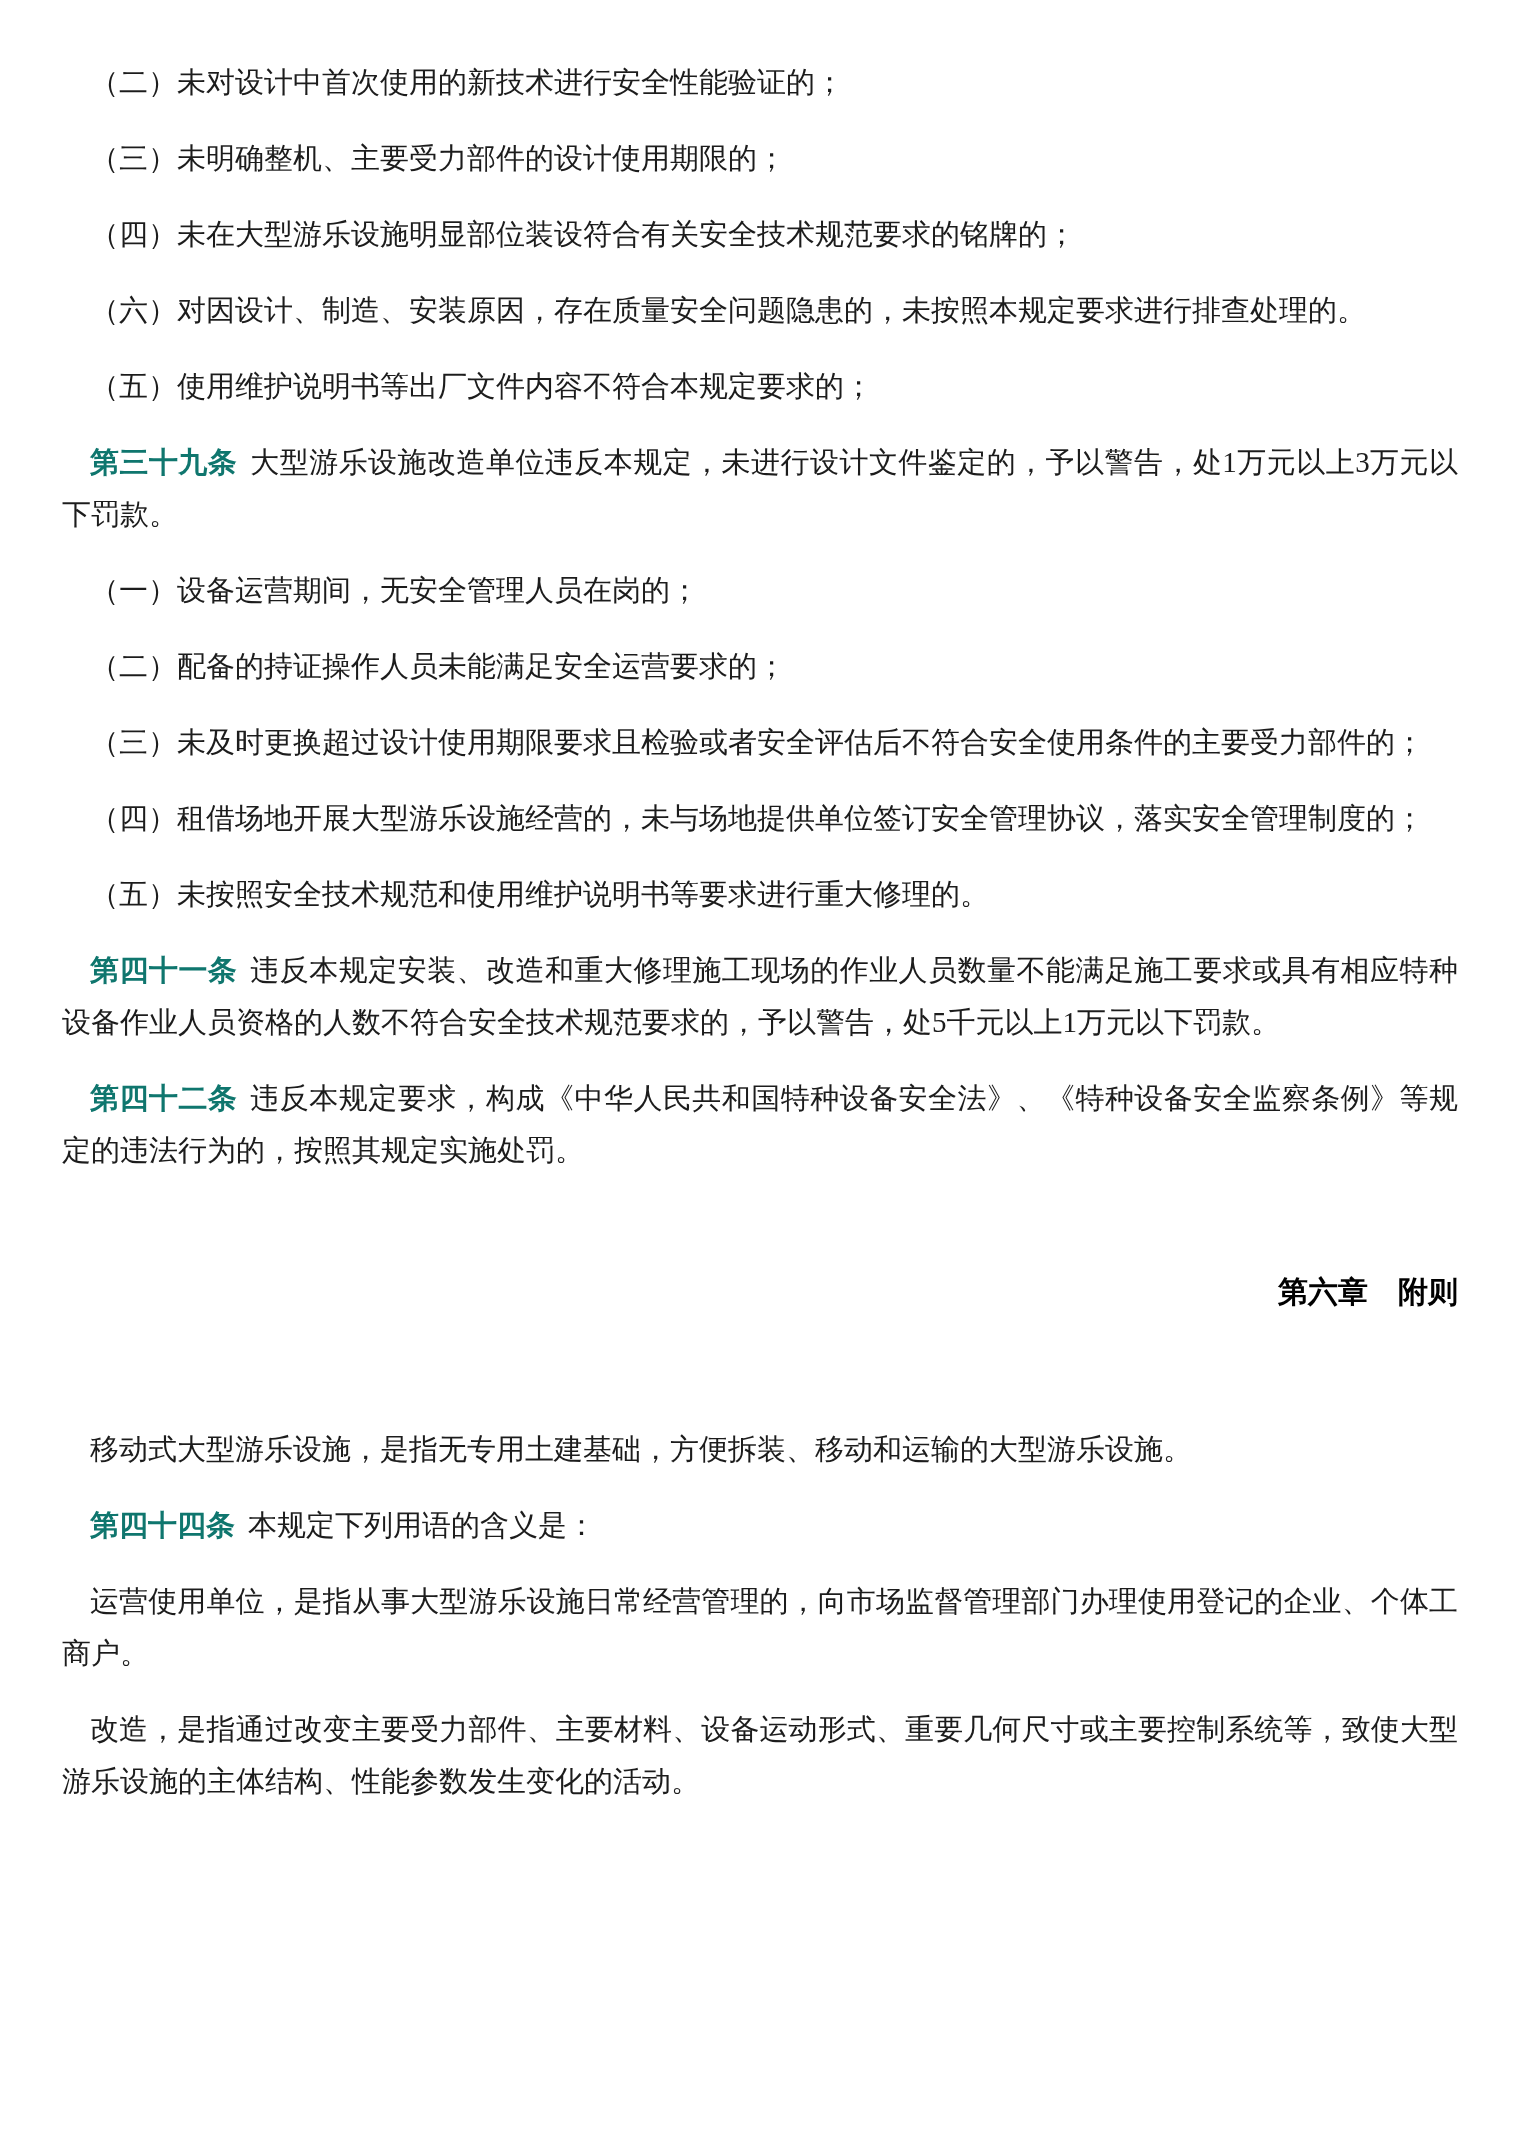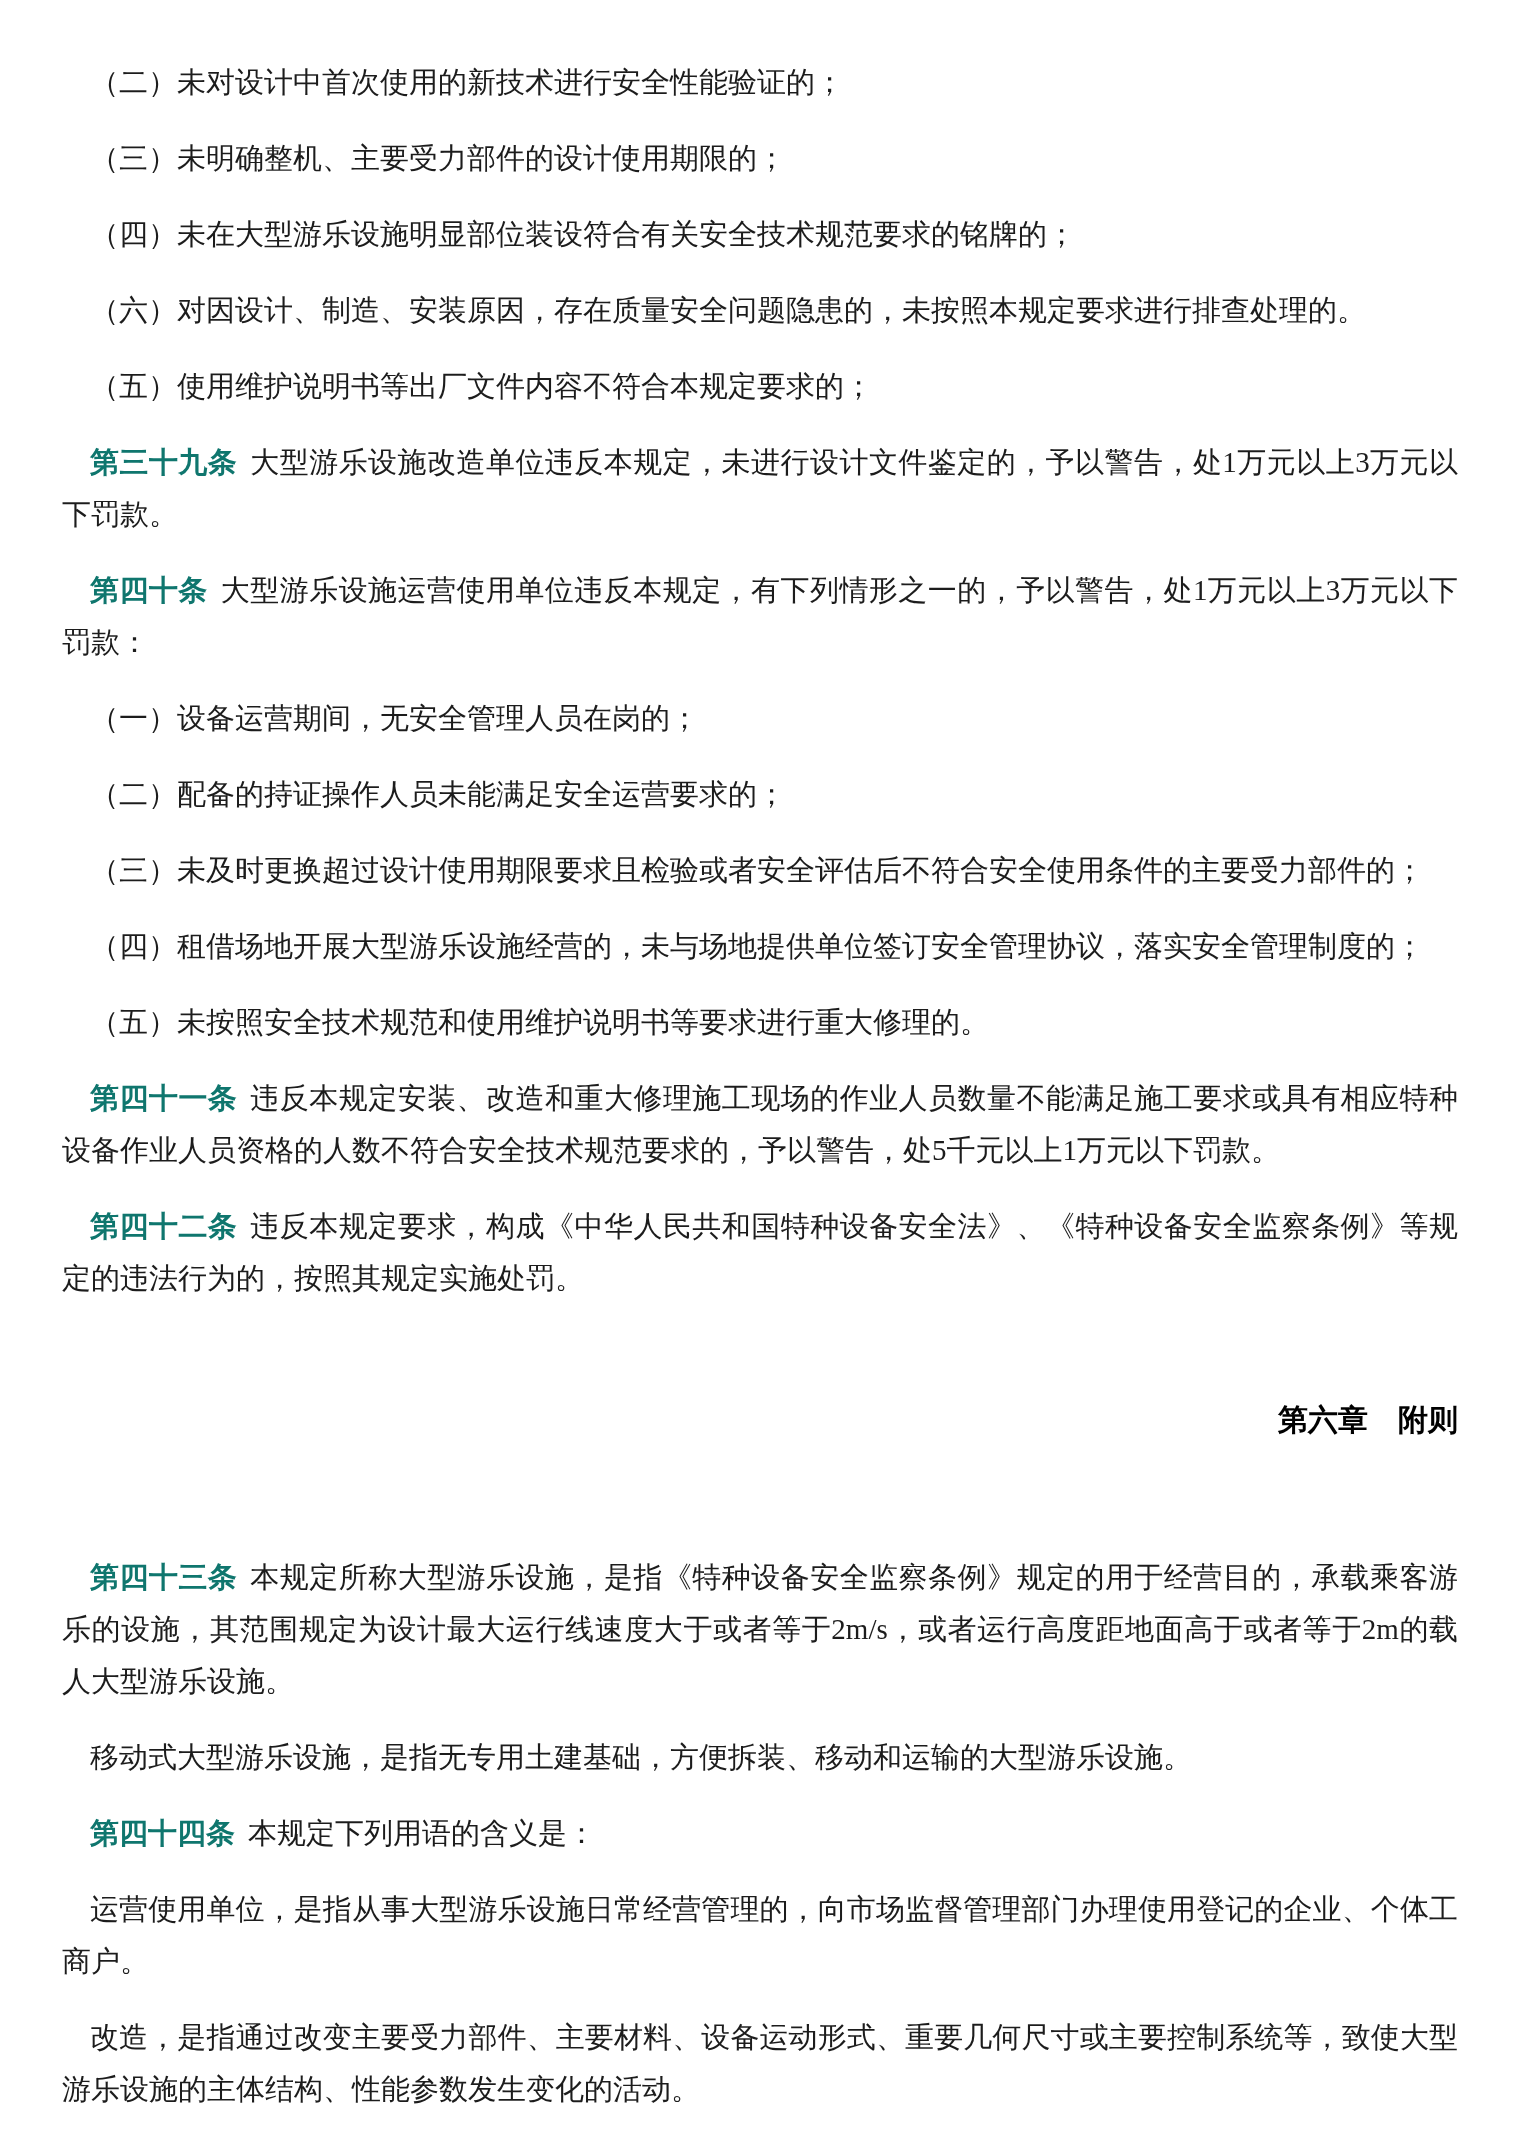--- a/index.html
+++ b/index.html
@@ -51,27 +51,25 @@
 </head>
 <body>
 
 <main class="page">
     <p class="para item"><span>（二）未对设计中首次使用的新技术进行安全性能验证的；</span></p>
     <p class="para item"><span>（三）未明确整机、主要受力部件的设计使用期限的；</span></p>
     <p class="para item"><span>（四）未在大型游乐设施明显部位装设符合有关安全技术规范要求的铭牌的；</span></p>
     <p class="para item"><span>（六）对因设计、制造、安装原因，存在质量安全问题隐患的，未按照本规定要求进行排查处理的。</span></p>
     <p class="para item"><span>（五）使用维护说明书等出厂文件内容不符合本规定要求的；</span></p>
     <p class="para article"><span class="lead">第三十九条</span><span>大型游乐设施改造单位违反本规定，未进行设计文件鉴定的，予以警告，处1万元以上3万元以下罚款。</span></p>
-    <p class="para article"><span class="lead">第四十条</span><span>大型游乐设施运营使用单位违反本规定，有下列情形之一的，予以警告，处1万元以上3万元以下罚款：</span></p>
     <p class="para item"><span>（一）设备运营期间，无安全管理人员在岗的；</span></p>
     <p class="para item"><span>（二）配备的持证操作人员未能满足安全运营要求的；</span></p>
     <p class="para item"><span>（三）未及时更换超过设计使用期限要求且检验或者安全评估后不符合安全使用条件的主要受力部件的；</span></p>
     <p class="para item"><span>（四）租借场地开展大型游乐设施经营的，未与场地提供单位签订安全管理协议，落实安全管理制度的；</span></p>
     <p class="para item"><span>（五）未按照安全技术规范和使用维护说明书等要求进行重大修理的。</span></p>
     <p class="para article"><span class="lead">第四十一条</span><span>违反本规定安装、改造和重大修理施工现场的作业人员数量不能满足施工要求或具有相应特种设备作业人员资格的人数不符合安全技术规范要求的，予以警告，处5千元以上1万元以下罚款。</span></p>
     <p class="para article"><span class="lead">第四十二条</span><span>违反本规定要求，构成《中华人民共和国特种设备安全法》、《特种设备安全监察条例》等规定的违法行为的，按照其规定实施处罚。</span></p>
     <h2 class="chapter"><span>第六章</span><span class="chapter-title">附则</span></h2>
-    <p class="para article"><span class="lead">第四十三条</span><span>本规定所称大型游乐设施，是指《特种设备安全监察条例》规定的用于经营目的，承载乘客游乐的设施，其范围规定为设计最大运行线速度大于或者等于2m/s，或者运行高度距地面高于或者等于2m的载人大型游乐设施。</span></p>
     <p class="para plain"><span>移动式大型游乐设施，是指无专用土建基础，方便拆装、移动和运输的大型游乐设施。</span></p>
     <p class="para article"><span class="lead">第四十四条</span><span>本规定下列用语的含义是：</span></p>
     <p class="para plain"><span>运营使用单位，是指从事大型游乐设施日常经营管理的，向市场监督管理部门办理使用登记的企业、个体工商户。</span></p>
     <p class="para plain"><span>改造，是指通过改变主要受力部件、主要材料、设备运动形式、重要几何尺寸或主要控制系统等，致使大型游乐设施的主体结构、性能参数发生变化的活动。</span></p>
   </main>
 
 </body></html>

